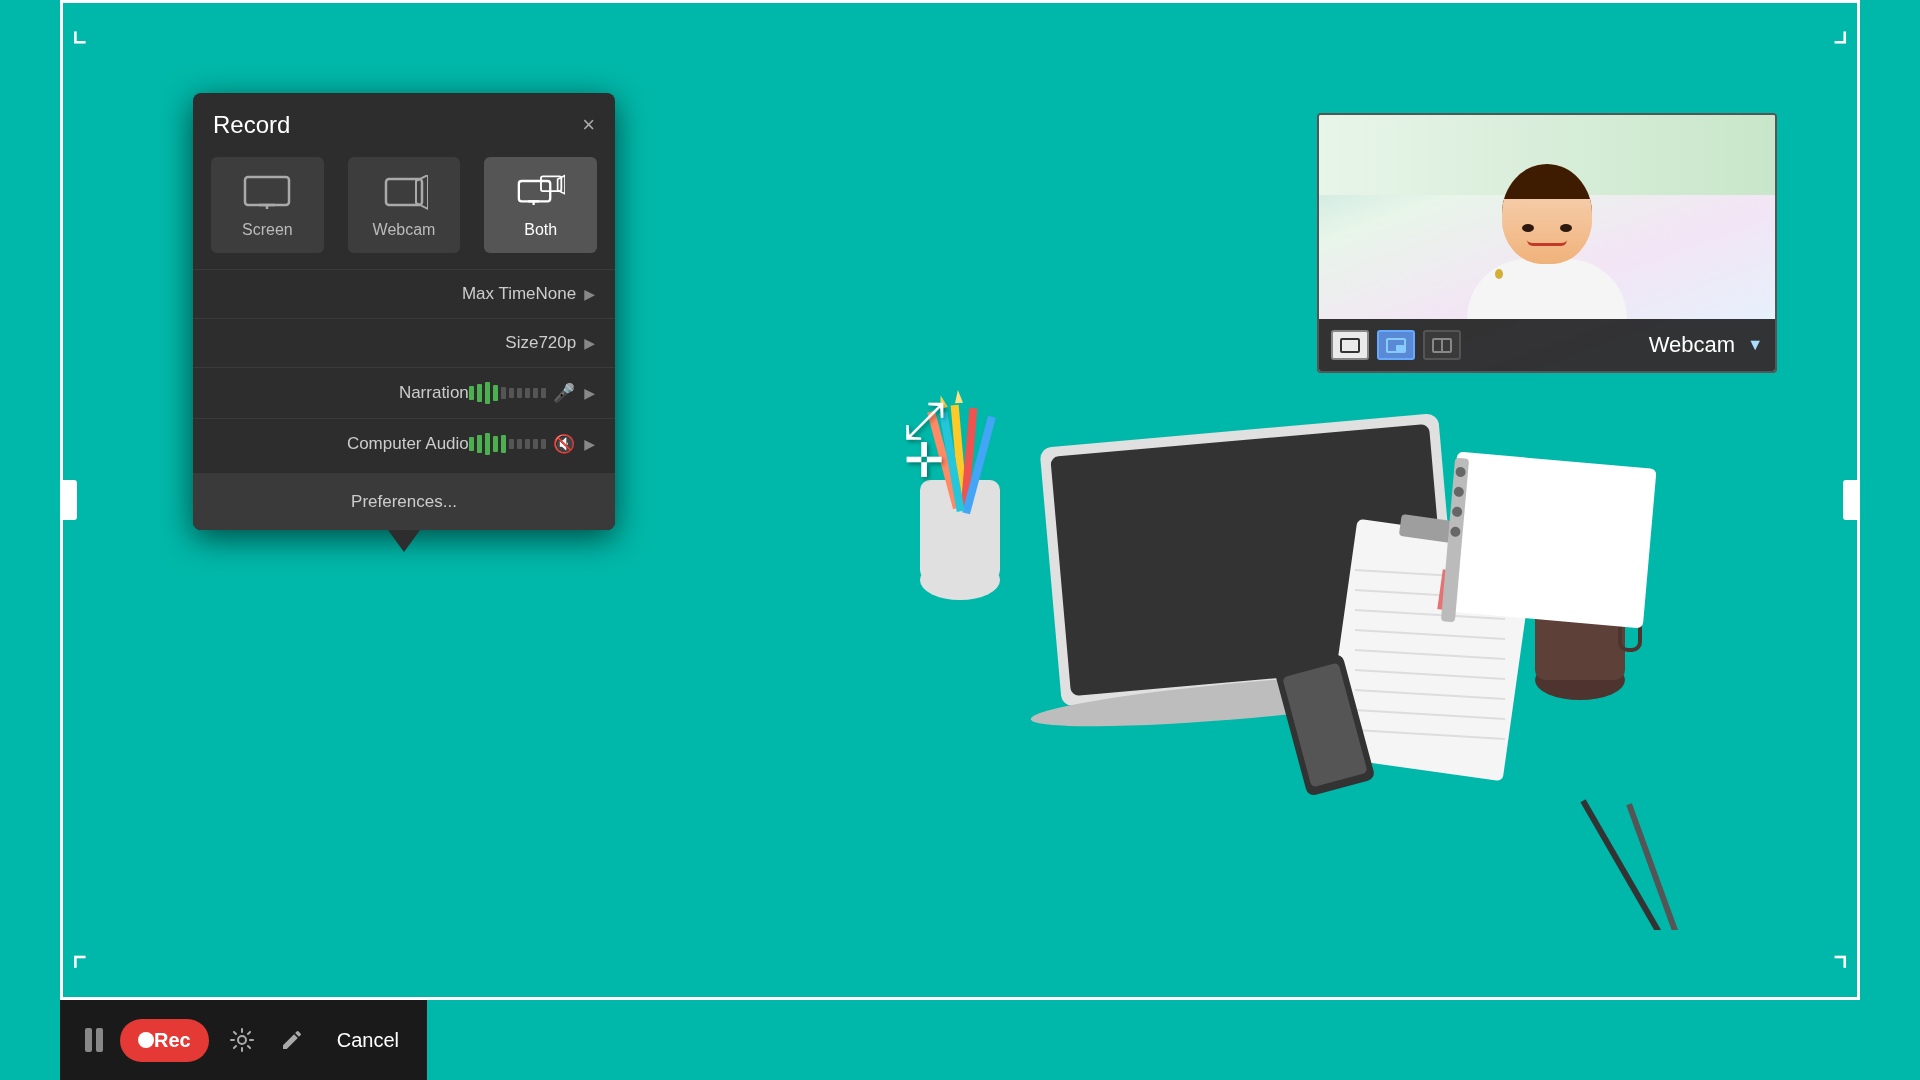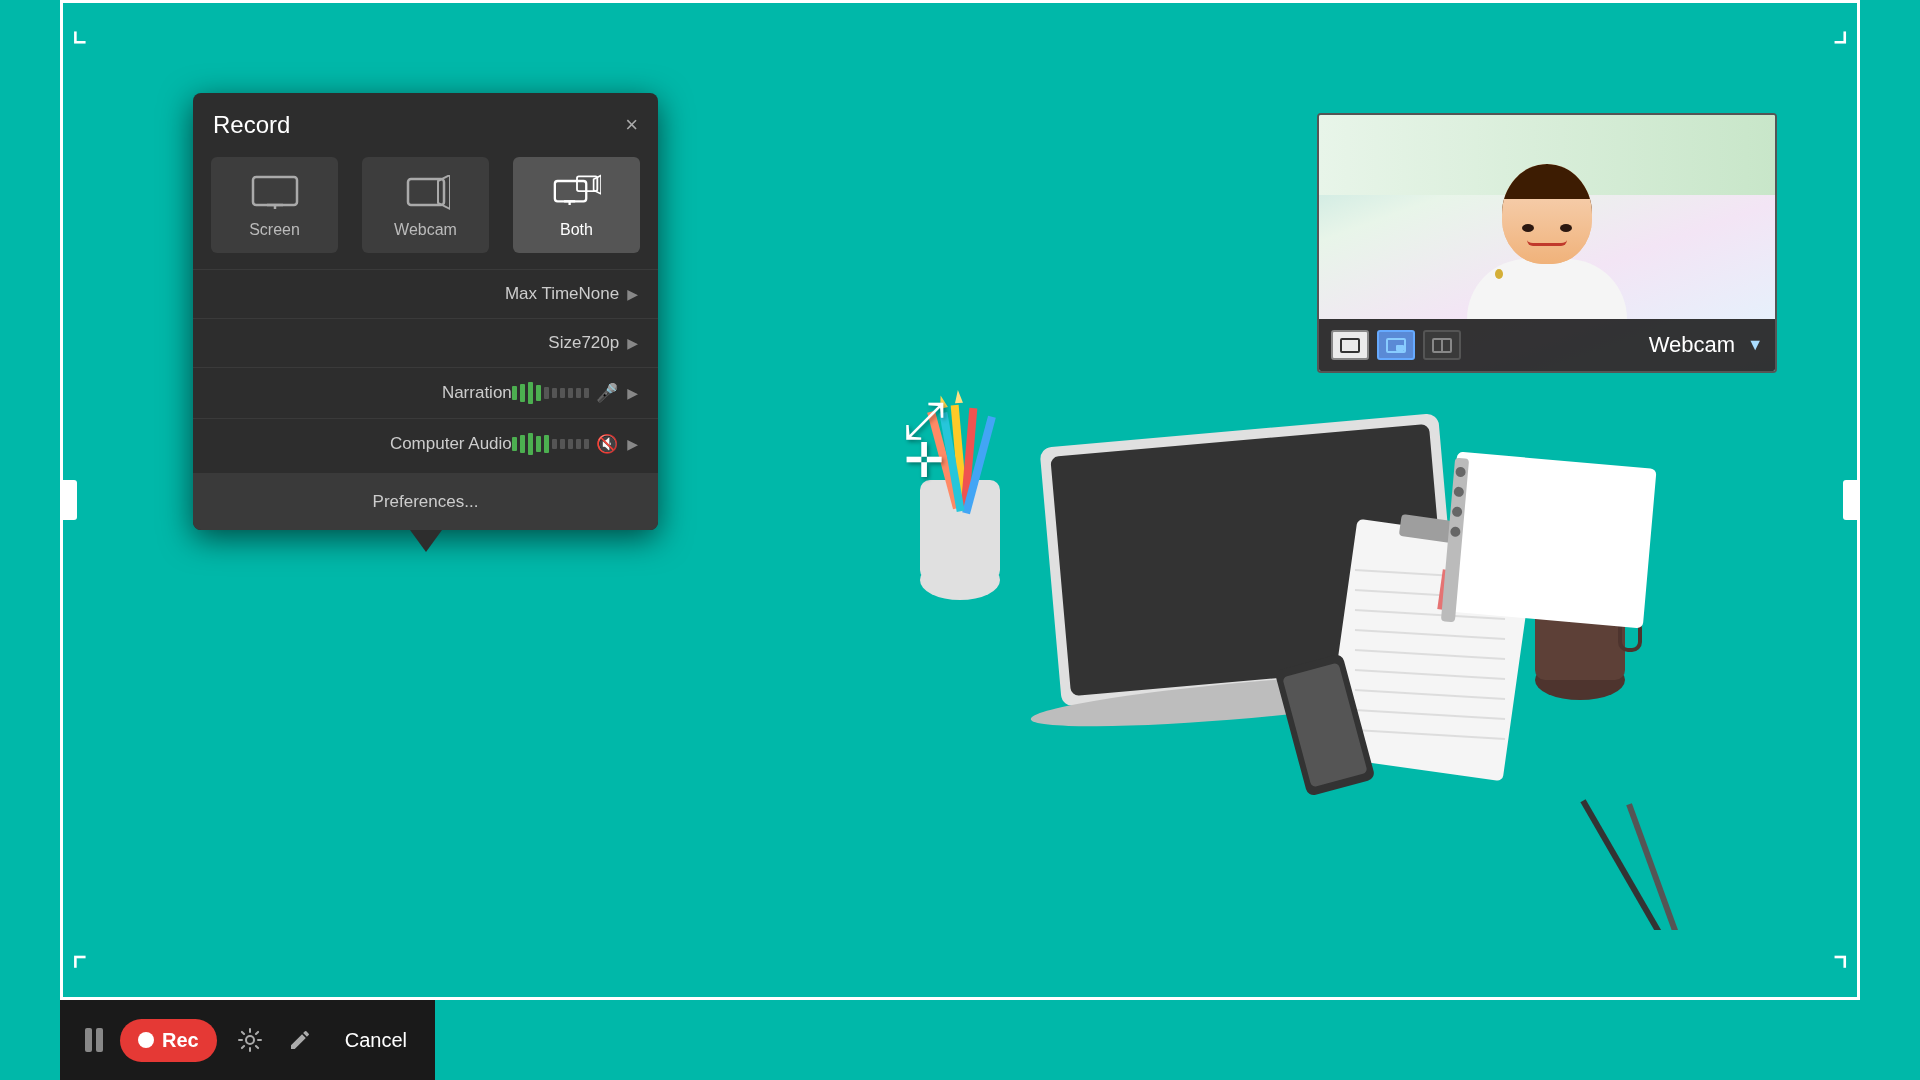--- a/index.html
+++ b/index.html
@@ -84,21 +84,21 @@
       color: #adf;
       font-size: 16px;
       margin-left: 4px;
     }
 
     
     .record-dialog {
       position: absolute;
       top: 90px;
       left: 130px;
-      width: 465px;
+      width: 422px;
       background: #2d2d2d;
       border-radius: 8px;
       overflow: visible;
       box-shadow: 0 8px 32px rgba(0,0,0,0.6);
     }
 
     .dialog-header {
       display: flex;
       align-items: center;
       justify-content: space-between;
@@ -264,21 +264,20 @@
     .pause-bar {
       width: 7px;
       height: 24px;
       background: #888;
       border-radius: 2px;
     }
 
     .rec-button {
       display: flex;
       align-items: center;
-      gap: 8px;
       background: #e53935;
       border-radius: 24px;
       padding: 10px 18px;
       cursor: pointer;
       margin-right: 8px;
     }
 
     .rec-dot {
       width: 16px;
       height: 16px;

